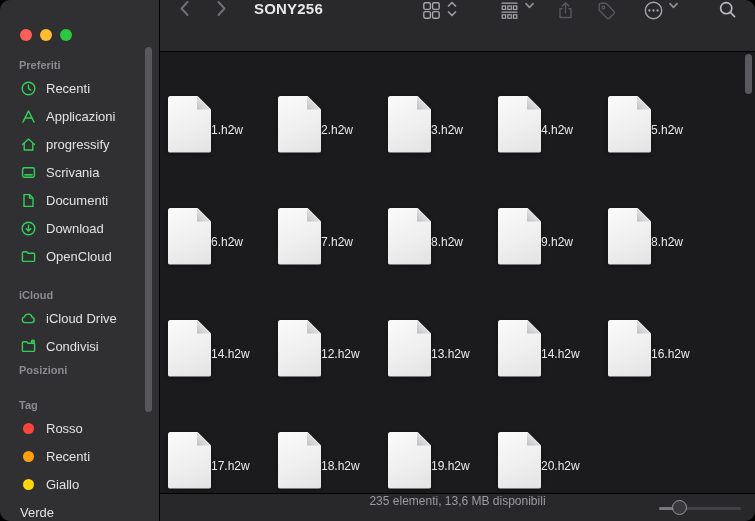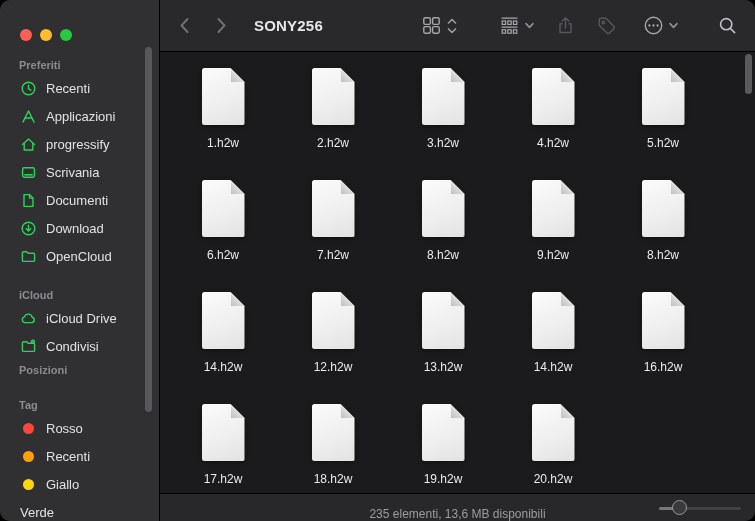--- a/index.html
+++ b/index.html
@@ -21,55 +21,55 @@
   .side-item .ic svg { width:17px; height:17px; display:block; }
   .tag-dot { width:11px; height:11px; border-radius:50%; margin:0 12px 0 3px; flex:0 0 11px; }
   .side-scrollbar { position:absolute; top:47px; right:7px; width:7px; height:365px;
                     border-radius:4px; background:#58585c; }
 
   
   .main { flex:1; display:flex; flex-direction:column; min-width:0; }
 
   
   .toolbar { height:52px; background:#29292c; border-bottom:1px solid #000;
-             display:flex; align-items:center; padding:0 18px; flex:0 0 52px; }
+             display:flex; align-items:flex-start; padding:0 18px; flex:0 0 52px; }
   .tbtn { background:none; border:none; padding:0; display:flex; align-items:center; cursor:default; }
   .nav-chevron { color:#6f6f74; }
   .nav-chevron svg { width:13px; height:17px; display:block; }
   .win-title { font-size:15px; font-weight:700; color:#e7e7e9; margin-left:26px; letter-spacing:.2px; }
   .tool-ic { color:#a6a6ab; }
   .tool-ic svg { width:21px; height:21px; display:block; }
   .tool-ic.dim { color:#57575c; }
   .mini-chev { color:#8e8e93; margin-left:4px; }
   .mini-chev svg { width:11px; height:11px; display:block; }
   .stepper { color:#9a9a9f; margin-left:5px; }
   .stepper svg { width:10px; height:18px; display:block; }
   .search-ic { color:#bdbdc2; margin-left:auto; }
   .search-ic svg { width:19px; height:19px; display:block; }
 
   
   .content { position:relative; flex:1; background:#1b1b1d; overflow:hidden; }
   .files-grid { display:grid; grid-template-columns:repeat(5,110px); grid-auto-rows:112px;
                 padding:16px 0 0 8px; }
-  .file-cell { display:flex; flex-direction:column; align-items:center; }
+  .file-cell { display:flex; flex-direction:row; align-items:center; }
   .doc-icon { position:relative; width:43px; height:57px;
               filter:drop-shadow(0 1px 2px rgba(0,0,0,.45)); }
   .doc-page { position:absolute; inset:0; border-radius:2.5px;
               background:linear-gradient(155deg,#fbfbfb 0%,#efefef 55%,#e2e2e2 100%);
               clip-path:polygon(0 0, 29px 0, 43px 14px, 43px 100%, 0 100%); }
   .doc-fold { position:absolute; top:0; left:29px; width:14px; height:14px;
               background:linear-gradient(to bottom left,#fefefe 15%,#d9d9d9 60%,#bfbfbf 100%);
               clip-path:polygon(0 0, 100% 100%, 0 100%); }
   .file-label { margin-top:11px; font-size:12px; color:#ebebed; }
   .content-scrollbar { position:absolute; top:2px; right:3px; width:7px; height:40px;
                        border-radius:4px; background:#5a5a5e; }
 
   
   .statusbar { position:relative; height:28px; background:#28282b; border-top:1px solid #000;
-               flex:0 0 28px; display:flex; align-items:flex-end; justify-content:center; }
+               flex:0 0 28px; display:flex; align-items:flex-start; justify-content:center; }
   .status-text { font-size:12px; color:#9b9ba0; }
   .zoom-slider { position:absolute; right:14px; top:50%; transform:translateY(-50%);
                  width:82px; height:16px; }
   .zs-track { position:absolute; top:7px; left:0; right:0; height:3px; border-radius:2px;
               background:#424246; }
   .zs-fill { position:absolute; top:7px; left:0; width:20px; height:3px; border-radius:2px;
              background:#77777c; }
   .zs-thumb { position:absolute; top:0; left:13px; width:15px; height:15px; border-radius:50%;
               background:#39393c; border:1.5px solid #98989d; }
 </style>

